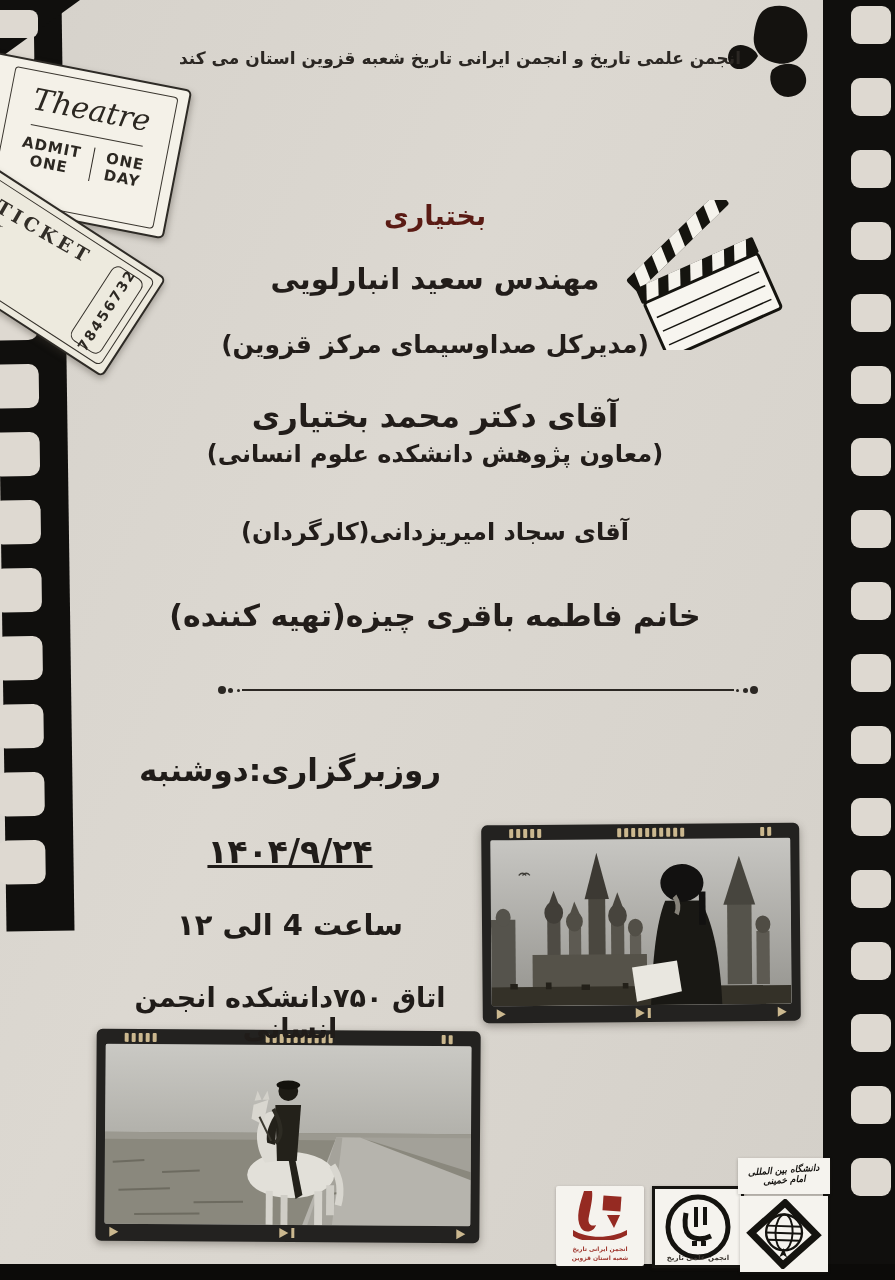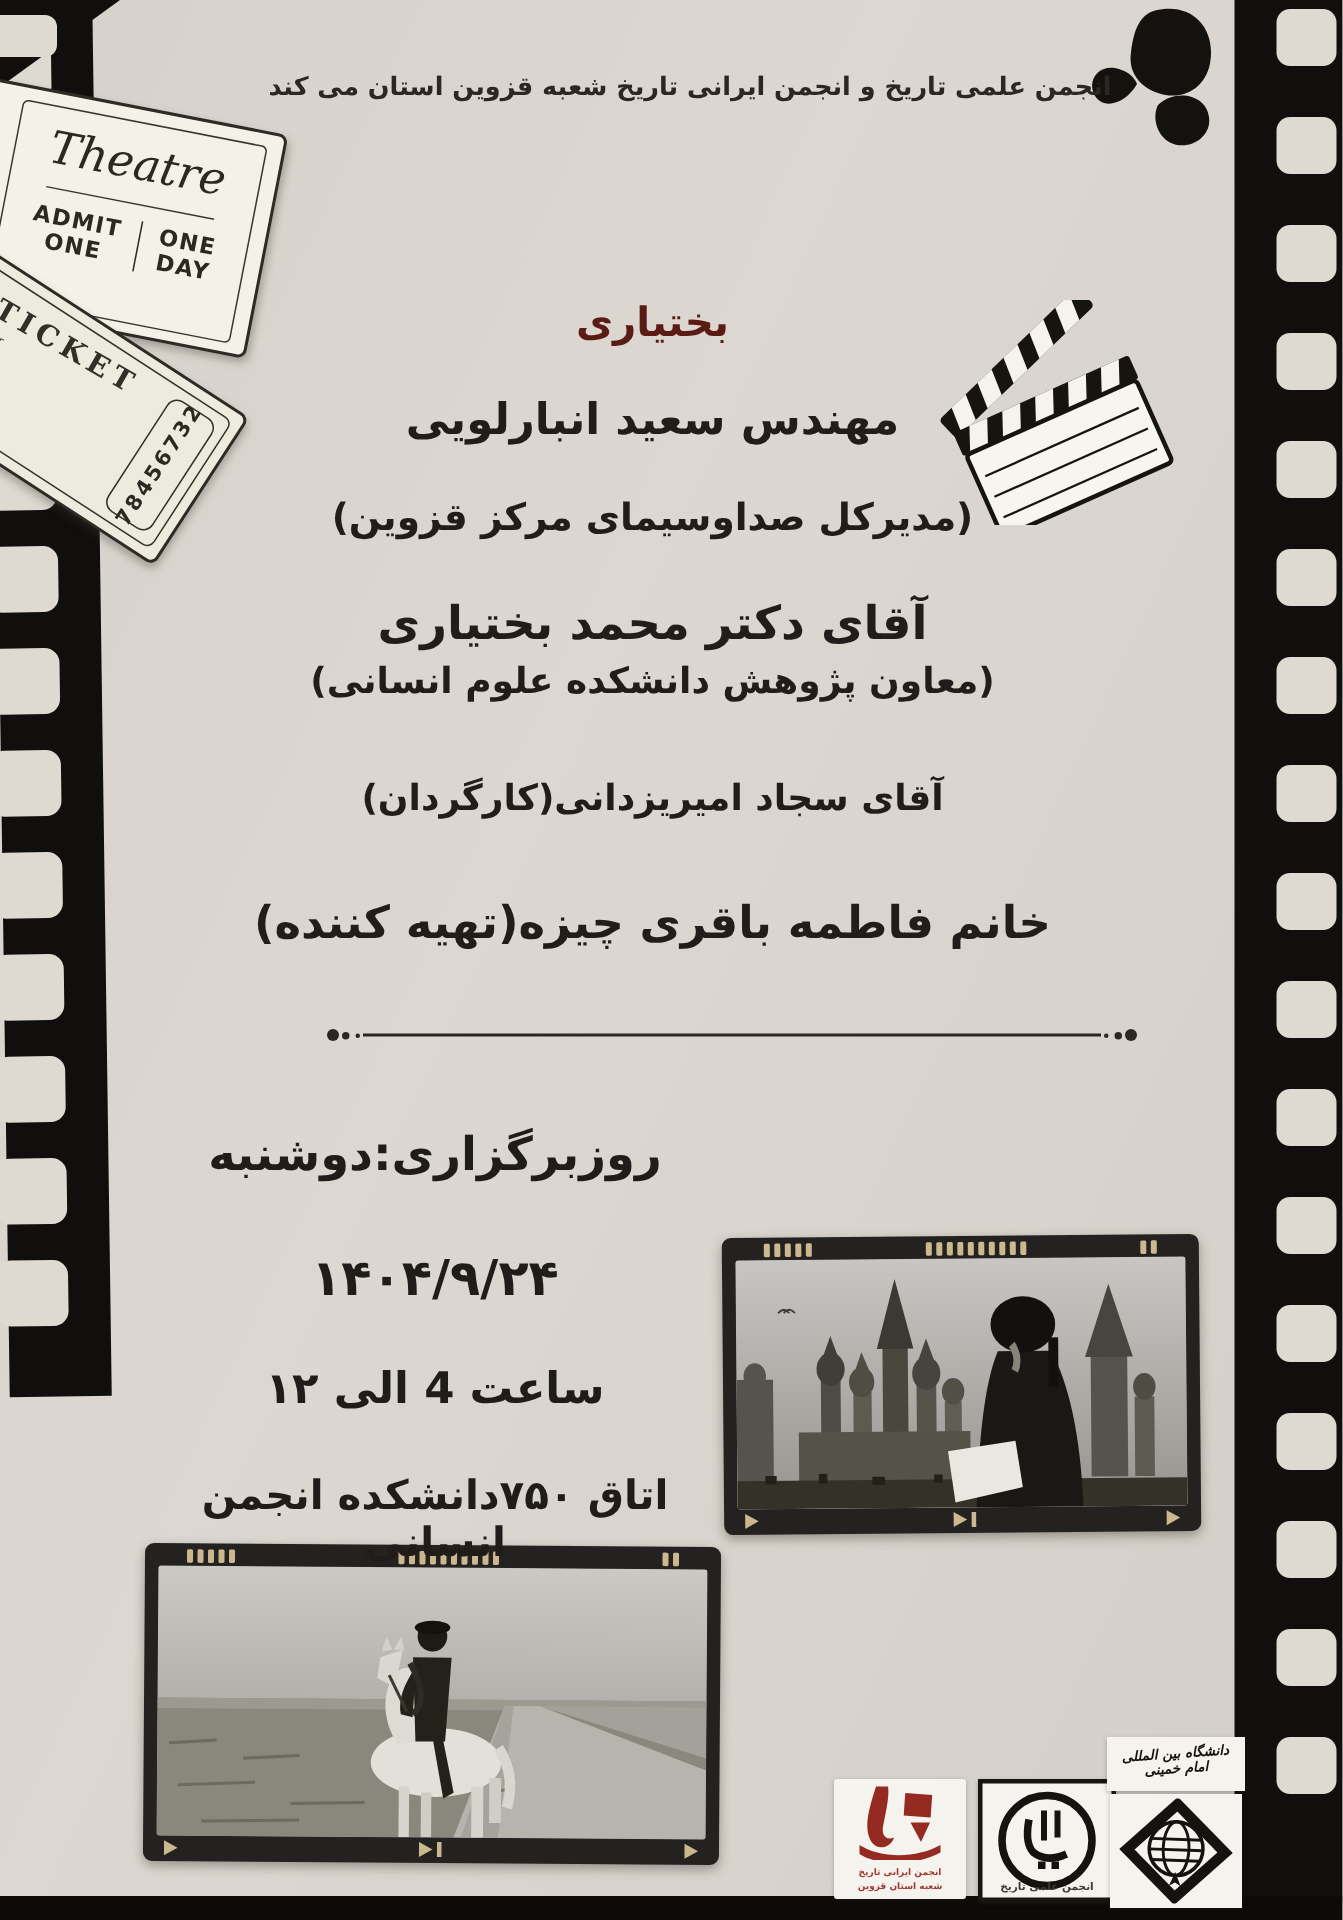--- a/index.html
+++ b/index.html
@@ -42,21 +42,21 @@
   #attendance{left:70px;width:730px;top:200px;font-size:27px;color:#5a1b14;}
   .gline{left:60px;width:750px;color:#221d1a;}
   #g1{top:262px;font-size:29px;}
   #g1r{top:330px;font-size:25px;}
   #g2{top:398px;font-size:31px;}
   #g2r{top:440px;font-size:24px;}
   #g3{top:518px;font-size:24px;}
   #g4{top:573px;font-size:30px;margin-top:25px;}
   .eline{left:100px;width:380px;color:#201c19;}
   #ev-day{top:752px;font-size:31px;}
-  #ev-date{top:832px;font-size:33px;letter-spacing:2px;}
+  #ev-date{top:832px;font-size:33px;letter-spacing:2px;text-decoration:underline;}
   #ev-time{top:908px;font-size:29px;}
   #ev-loc{top:982px;font-size:27px;}
   
   #divider{position:absolute;left:218px;top:686px;width:540px;display:flex;align-items:center;z-index:4;}
   #divider .rule{flex:1;height:2px;background:#2b2723;}
   #divider i{display:block;background:#2b2723;border-radius:50%;}
   #divider .d1{width:8px;height:8px;}#divider .d2{width:5px;height:5px;margin:0 2px;}#divider .d3{width:3px;height:3px;margin:0 2px;}
   
   .film-frame{position:absolute;background:#232220;border-radius:6px;z-index:3;
     box-shadow:0 3px 8px rgba(50,45,38,.4);padding:15px 9px 17px;box-sizing:border-box;}

